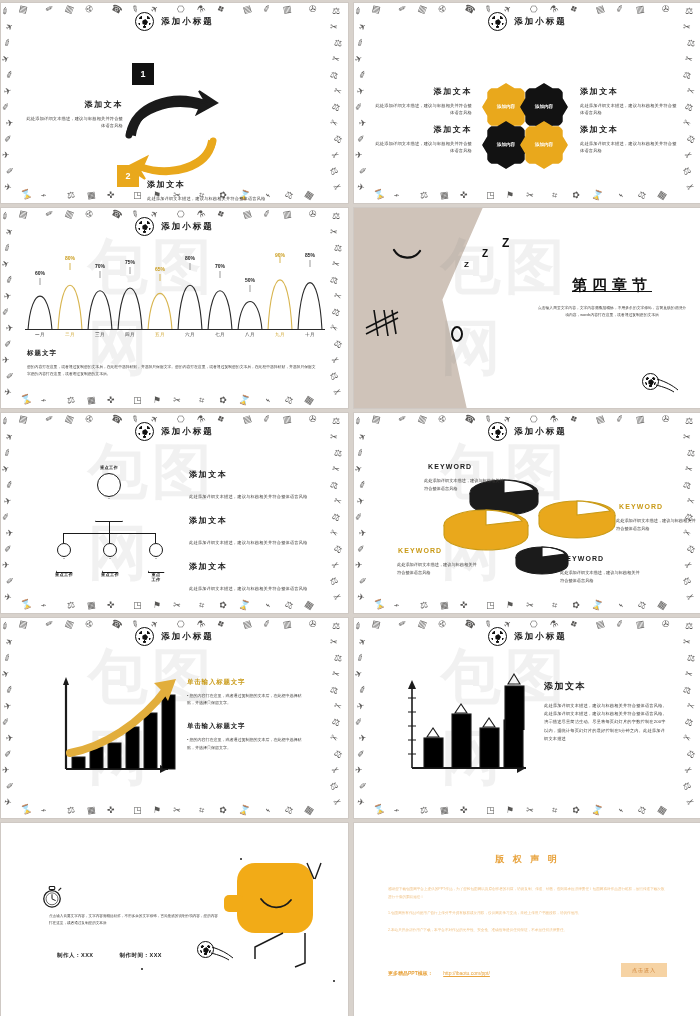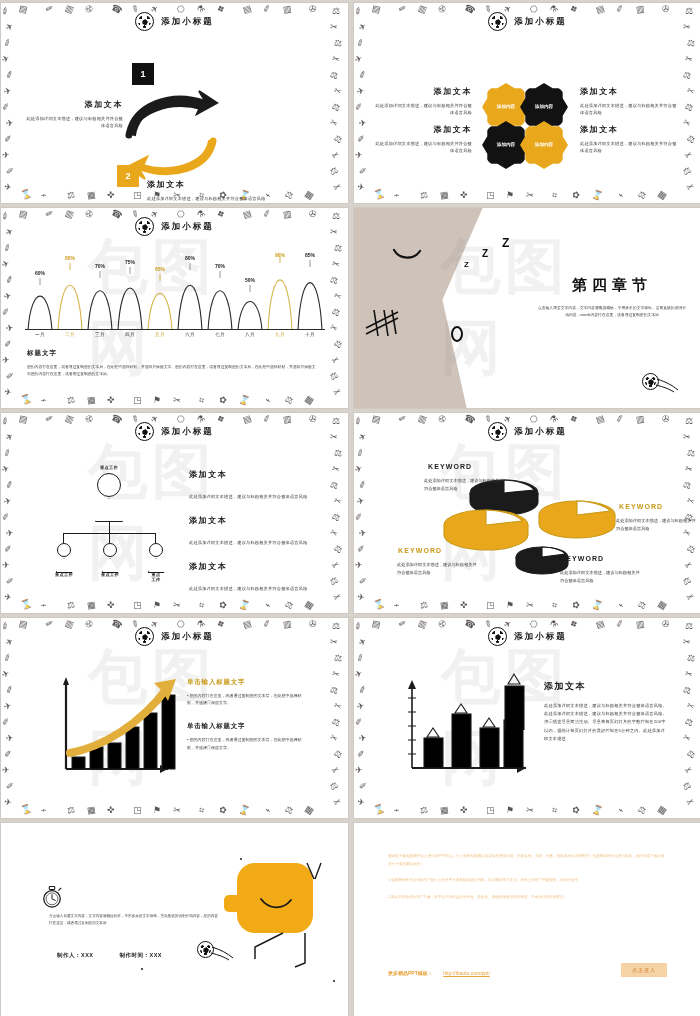--- a/index.html
+++ b/index.html
@@ -81,21 +81,21 @@
   .vtick{position:absolute;width:1px;background:#9a9a9a;transform:translateX(-50%);}
   .vtick.y{background:#d8b550;}
   .s3-foot{position:absolute;left:26px;top:141px;right:30px;}
   .s3-foot .h3{font-size:6.5px;letter-spacing:1px;}
   .s3-foot p{margin:6px 0 0;font-size:3.8px;line-height:1.85;color:#3d3b39;}
   
   .beige{position:absolute;left:-4px;top:-4px;width:140px;height:208px;background:#cfc3b9;
          clip-path:polygon(0 0,96% 0,66% 46%,84% 100%,0 100%);}
   .zzz{position:absolute;font-weight:bold;color:#111;}
   .chap{position:absolute;left:183px;top:68px;width:150px;text-align:center;}
-  .chap h2{margin:0;font-size:15px;font-weight:bold;letter-spacing:5px;color:#111;}
+  .chap h2{margin:0;font-size:15px;font-weight:bold;letter-spacing:5px;color:#111;text-decoration:underline;}
   .chap p{margin:10px 0 0;font-size:3.8px;line-height:1.9;color:#3d3b39;}
   
   .org{position:absolute;left:48px;top:52px;width:120px;height:120px;}
   .person{position:absolute;}
   .p-head{border:1.3px solid #1b1b1b;border-radius:50%;background:#fff;}
   .p-body{border:1.3px solid #1b1b1b;background:#fff;
           clip-path:polygon(50% 0,100% 100%,0 100%);}
   .olab{position:absolute;font-size:4.2px;font-weight:bold;color:#1b1b1b;
         text-align:center;transform:translateX(-50%);letter-spacing:.3px;}
   .oline{position:absolute;background:#1b1b1b;}
@@ -850,20 +850,21 @@
         <path d="M1 2 C 10 5, 16 8, 22 13 M0 8 C 8 10, 13 12, 18 15" fill="none" stroke="#111" stroke-width="1"></path>
       </svg>
     </div>
     <span style="position:absolute;left:239px;top:35px;width:2px;height:2px;background:#1b1b1b;border-radius:50%"></span>
     <span style="position:absolute;left:140px;top:145px;width:2px;height:2px;background:#1b1b1b;border-radius:50%"></span>
     <span style="position:absolute;left:332px;top:157px;width:2px;height:2px;background:#1b1b1b;border-radius:50%"></span>
   </div>
 
   <div class="slide">
     <div class="cw">
+      <h2>版 权 声 明</h2>
       <p>感谢您下载包图网平台上提供的PPT作品，为了您和包图网以及原创作者的利益，请勿复制、传播、销售，否则将承担法律责任！包图网将对作品进行维权，按照传播下载次数进行十倍的索取赔偿！</p>
       <p>1.包图网所有作品均是用户自行上传分享并拥有版权或使用权，仅供网友学习交流，未经上传用户书面授权，请勿作他用。</p>
       <p>2.本站只开放部分用户下载，本平台不对作品的完整性、安全性、准确性等提供任何保证，不承担任何法律责任。</p>
       <div class="lnk-row">
         <div>
           <span class="lnk-lbl">更多精品PPT模板：</span>
           <a class="lnk" href="#">http://ibaotu.com/ppt/</a>
         </div>
         <div class="btn">点击进入</div>
       </div>

